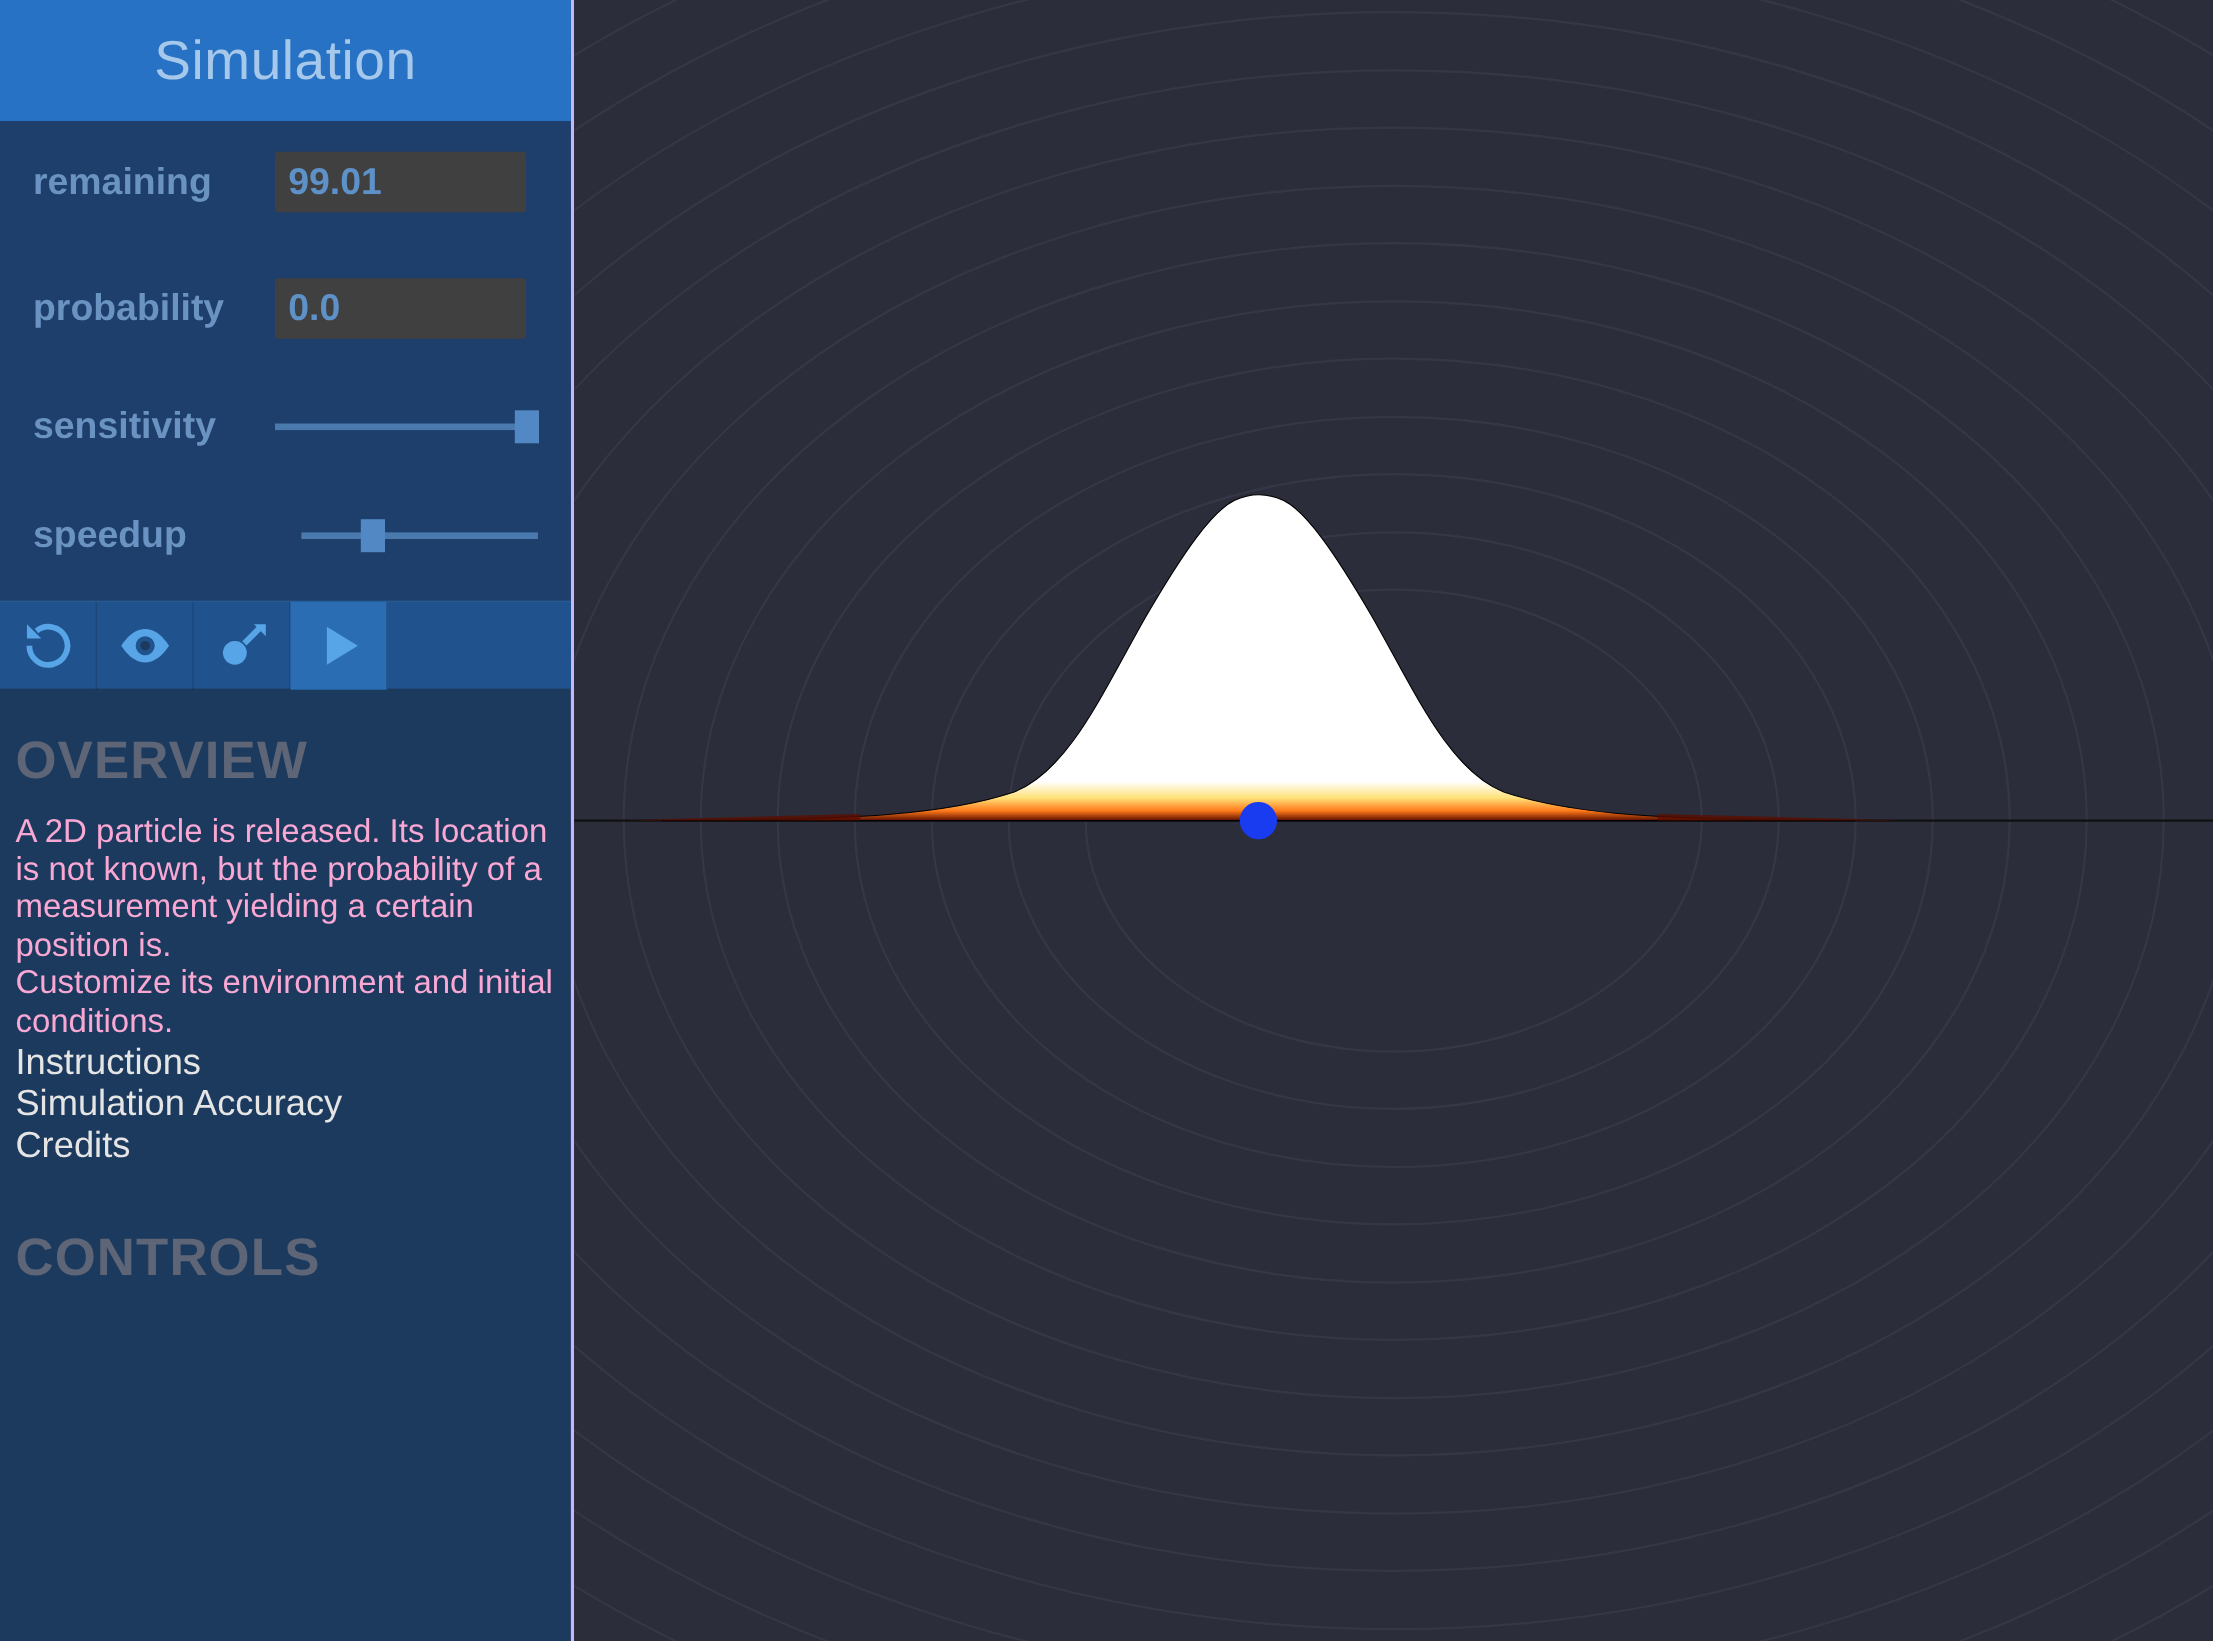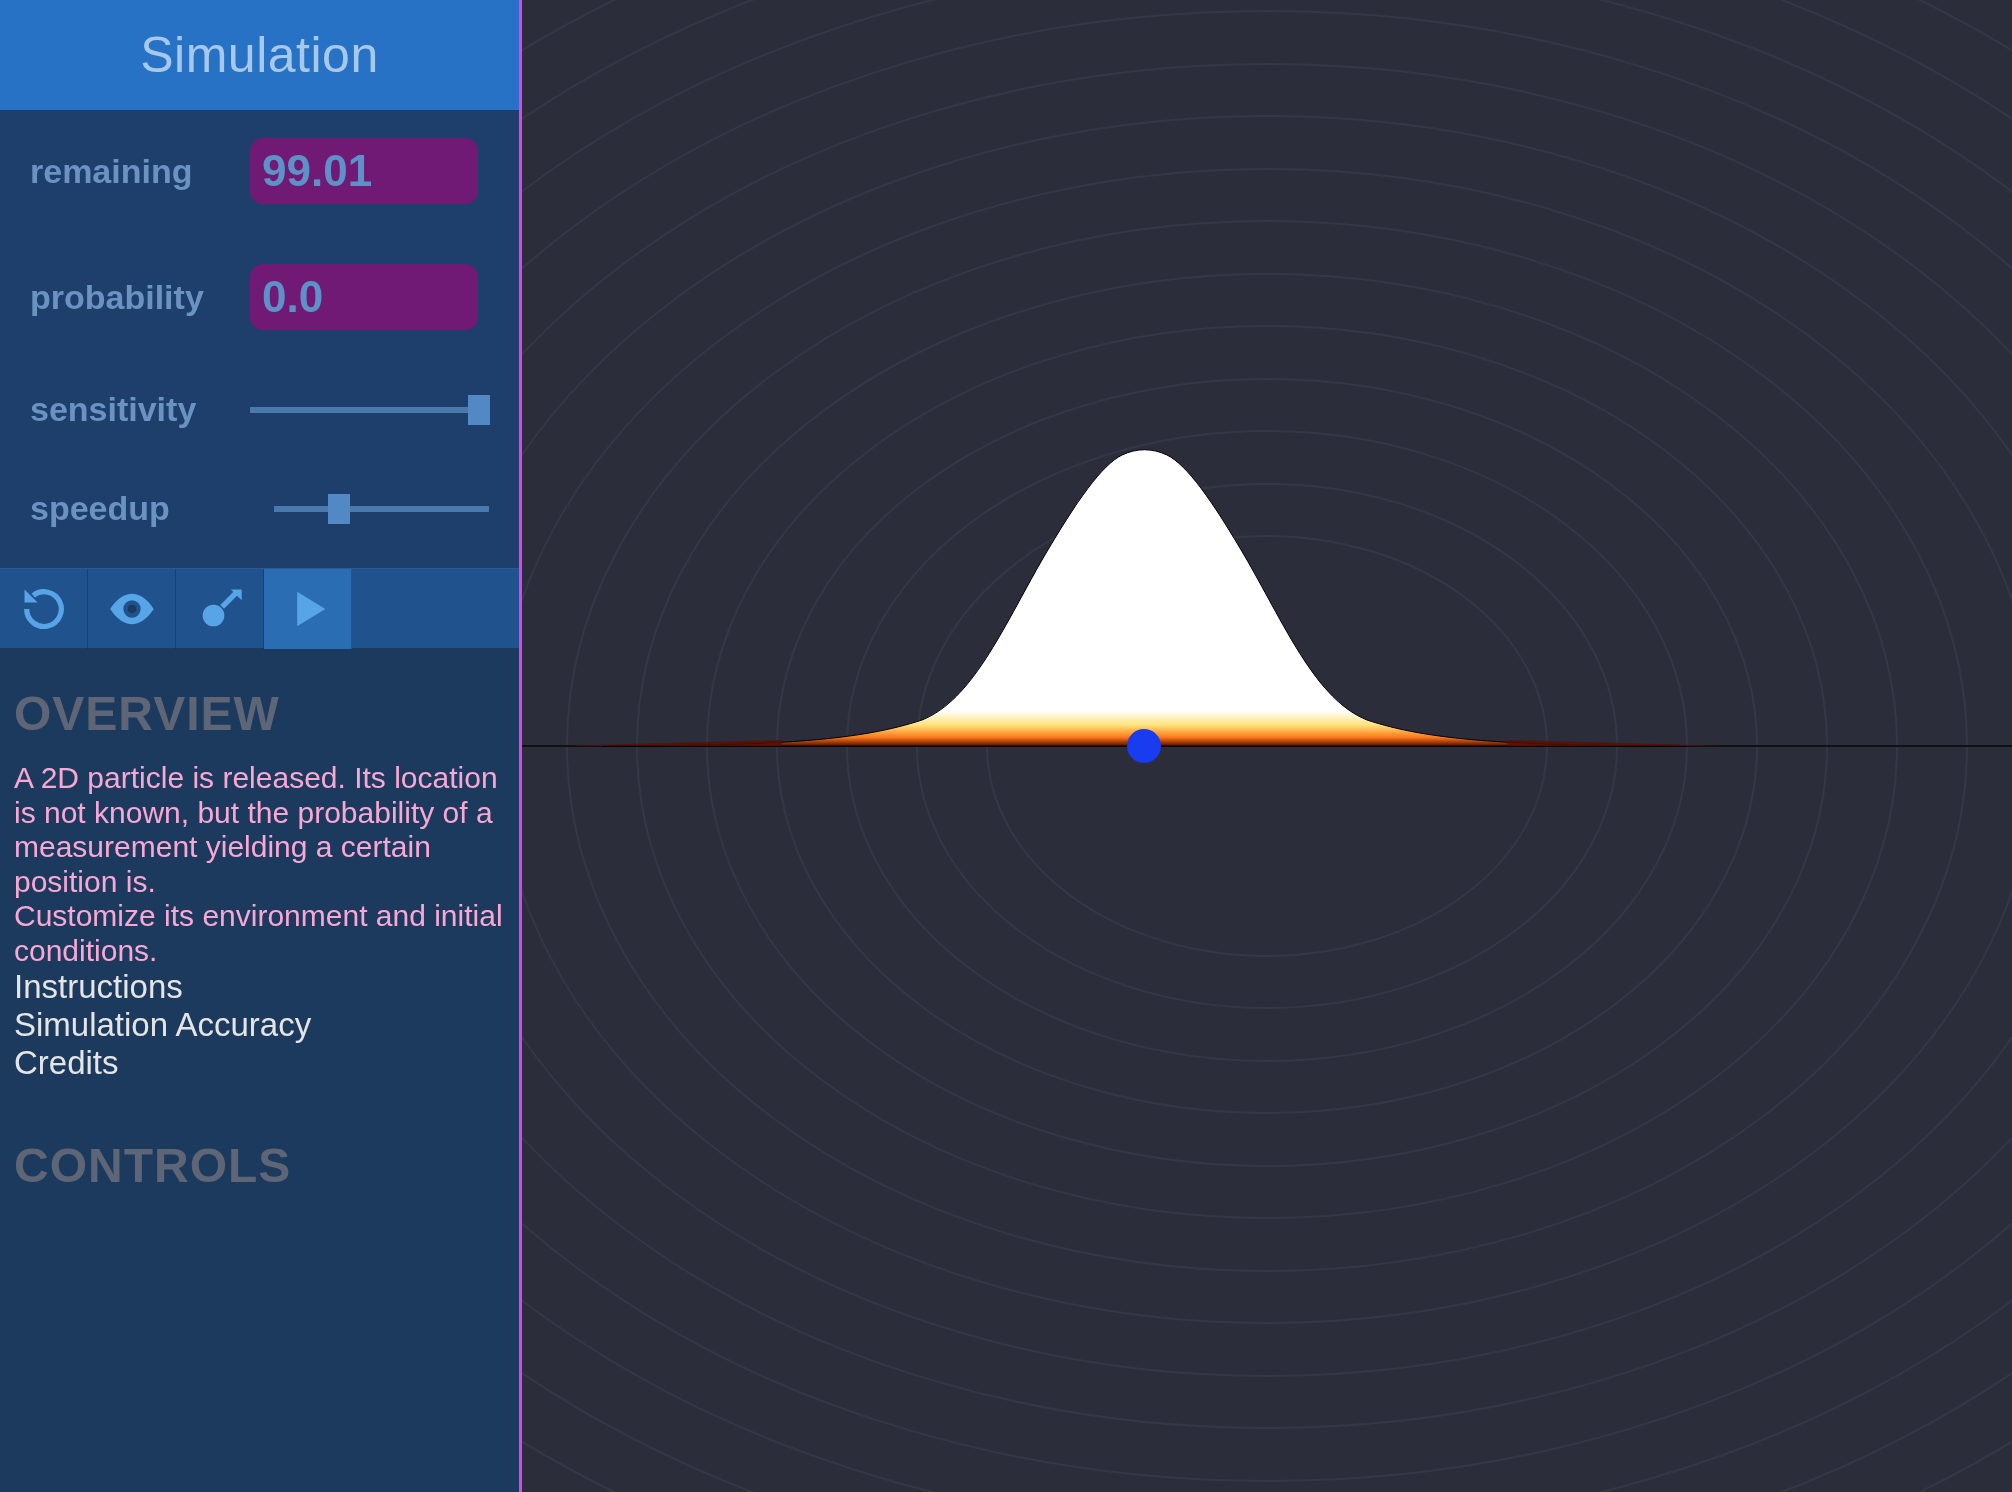--- a/index.html
+++ b/index.html
@@ -9,21 +9,21 @@
       width: 2012px;
       height: 1492px;
       overflow: hidden;
       display: flex;
     }
     .sidebar {
       width: 522px;
       height: 100%;
       background: #1c3a5e;
       position: relative;
-      border-right: 3px solid #d946ef;
+      border-right: 3px solid #c4b5fd;
       display: flex;
       flex-direction: column;
     }
     .sidebar-title {
       background: #2772c4;
       color: #a6c8ea;
       font-size: 50px;
       font-weight: 400;
       text-align: center;
       padding: 26px 0;
@@ -40,26 +40,26 @@
       margin-bottom: 60px;
     }
     .control-row:last-of-type { margin-bottom: 18px; gap: 24px; }
     .control-label {
       color: #6a93c2;
       font-size: 34px;
       width: 220px;
       flex-shrink: 0;
     }
     .value-box {
-      background: #701a75;
+      background: #404040;
       color: #5d91c8;
-      font-size: 44px;
+      font-size: 34px;
       padding: 8px 12px;
       width: 228px;
-      border-radius: 13px;
+      border-radius: 3px;
     }
     .slider-wrap {
       flex: 1;
       position: relative;
       height: 20px;
       display: flex;
       align-items: center;
     }
     .slider-track {
       width: 100%;

